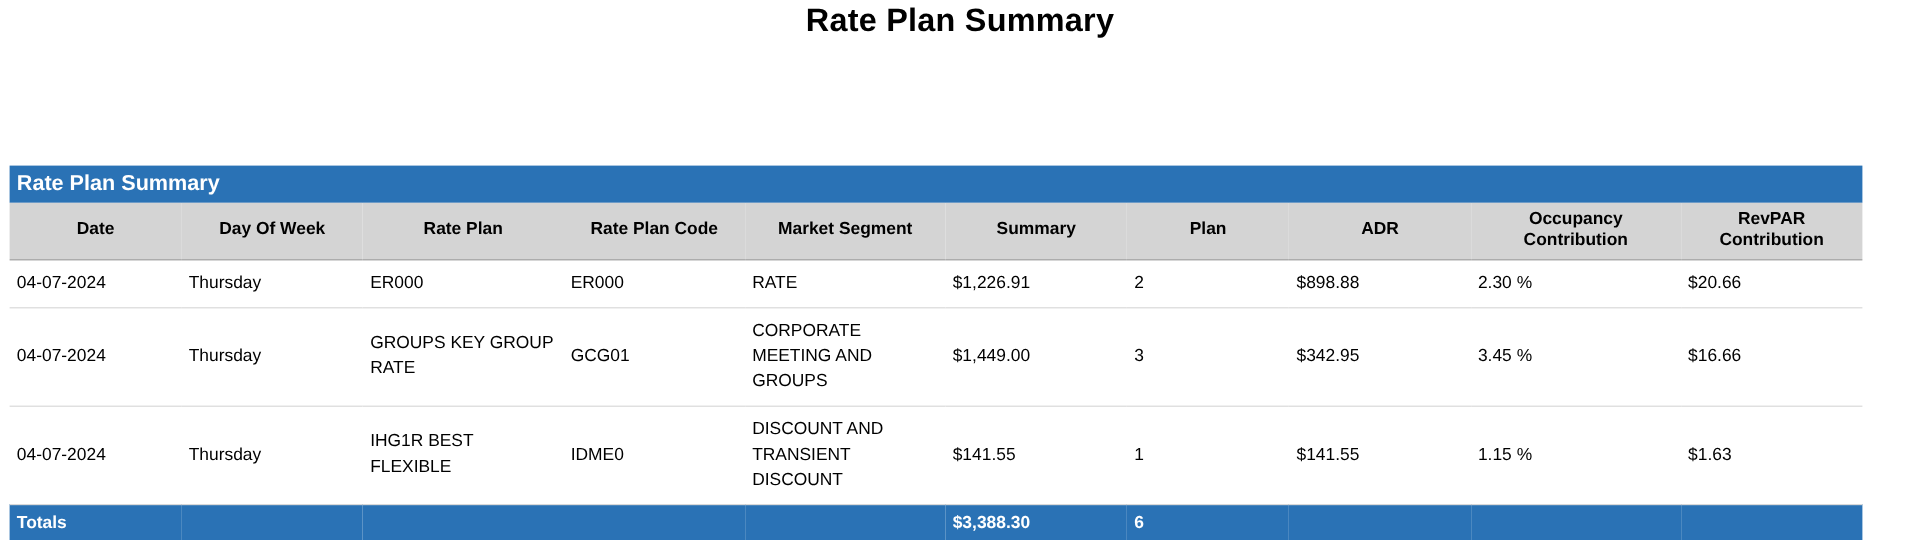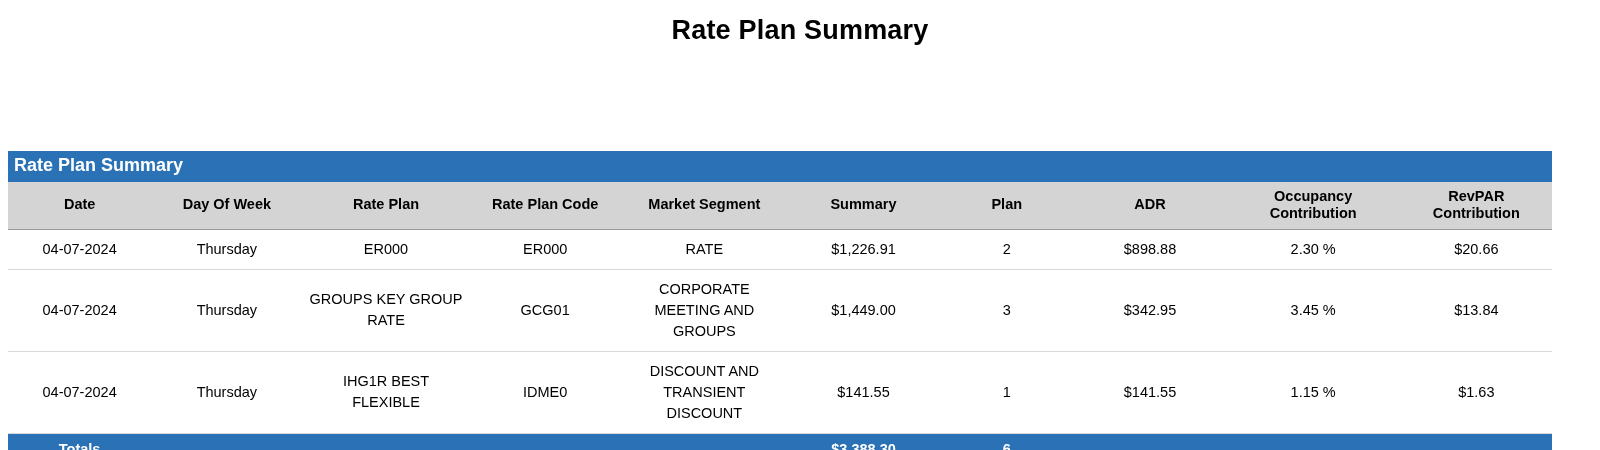--- a/index.html
+++ b/index.html
@@ -11,21 +11,20 @@
     width: 1600px;
     height: 450px;
     font-family: "Liberation Sans", sans-serif;
     color: #000000;
     overflow: hidden;
   }
   .page {
     position: relative;
     width: 1600px;
     height: 380px;
-    margin-top: 13px;
   }
   .report-title {
     text-align: center;
     font-size: 27px;
     font-weight: bold;
     color: #000000;
     padding-top: 2px;
     letter-spacing: 0.2px;
   }
   .table-wrap {
@@ -56,21 +55,21 @@
     padding: 6px 6px 7px 6px;
     text-align: center;
     vertical-align: middle;
     border-bottom: 1px solid #9a9a9a;
     line-height: 1.18;
   }
   table.rp td {
     font-size: 14.5px;
     color: #000000;
     padding: 9px 6px 9px 6px;
-    text-align: center;
+    text-align: left;
     vertical-align: middle;
     border-bottom: 1px solid #d9d9d9;
     line-height: 1.45;
   }
   table.rp tr.totals-row td {
     background: #2a72b5;
     color: #ffffff;
     font-weight: bold;
     border-bottom: none;
     padding: 5px 6px 6px 6px;
@@ -150,21 +149,21 @@
         <tr>
           <td>04-07-2024</td>
           <td>Thursday</td>
           <td>GROUPS KEY GROUP RATE</td>
           <td>GCG01</td>
           <td>CORPORATE MEETING AND GROUPS</td>
           <td>$1,449.00</td>
           <td>3</td>
           <td>$342.95</td>
           <td>3.45 %</td>
-          <td>$13.84</td>
+          <td>$16.66</td>
         </tr>
         <tr>
           <td>04-07-2024</td>
           <td>Thursday</td>
           <td>IHG1R BEST FLEXIBLE</td>
           <td>IDME0</td>
           <td>DISCOUNT AND TRANSIENT DISCOUNT</td>
           <td>$141.55</td>
           <td>1</td>
           <td>$141.55</td>

